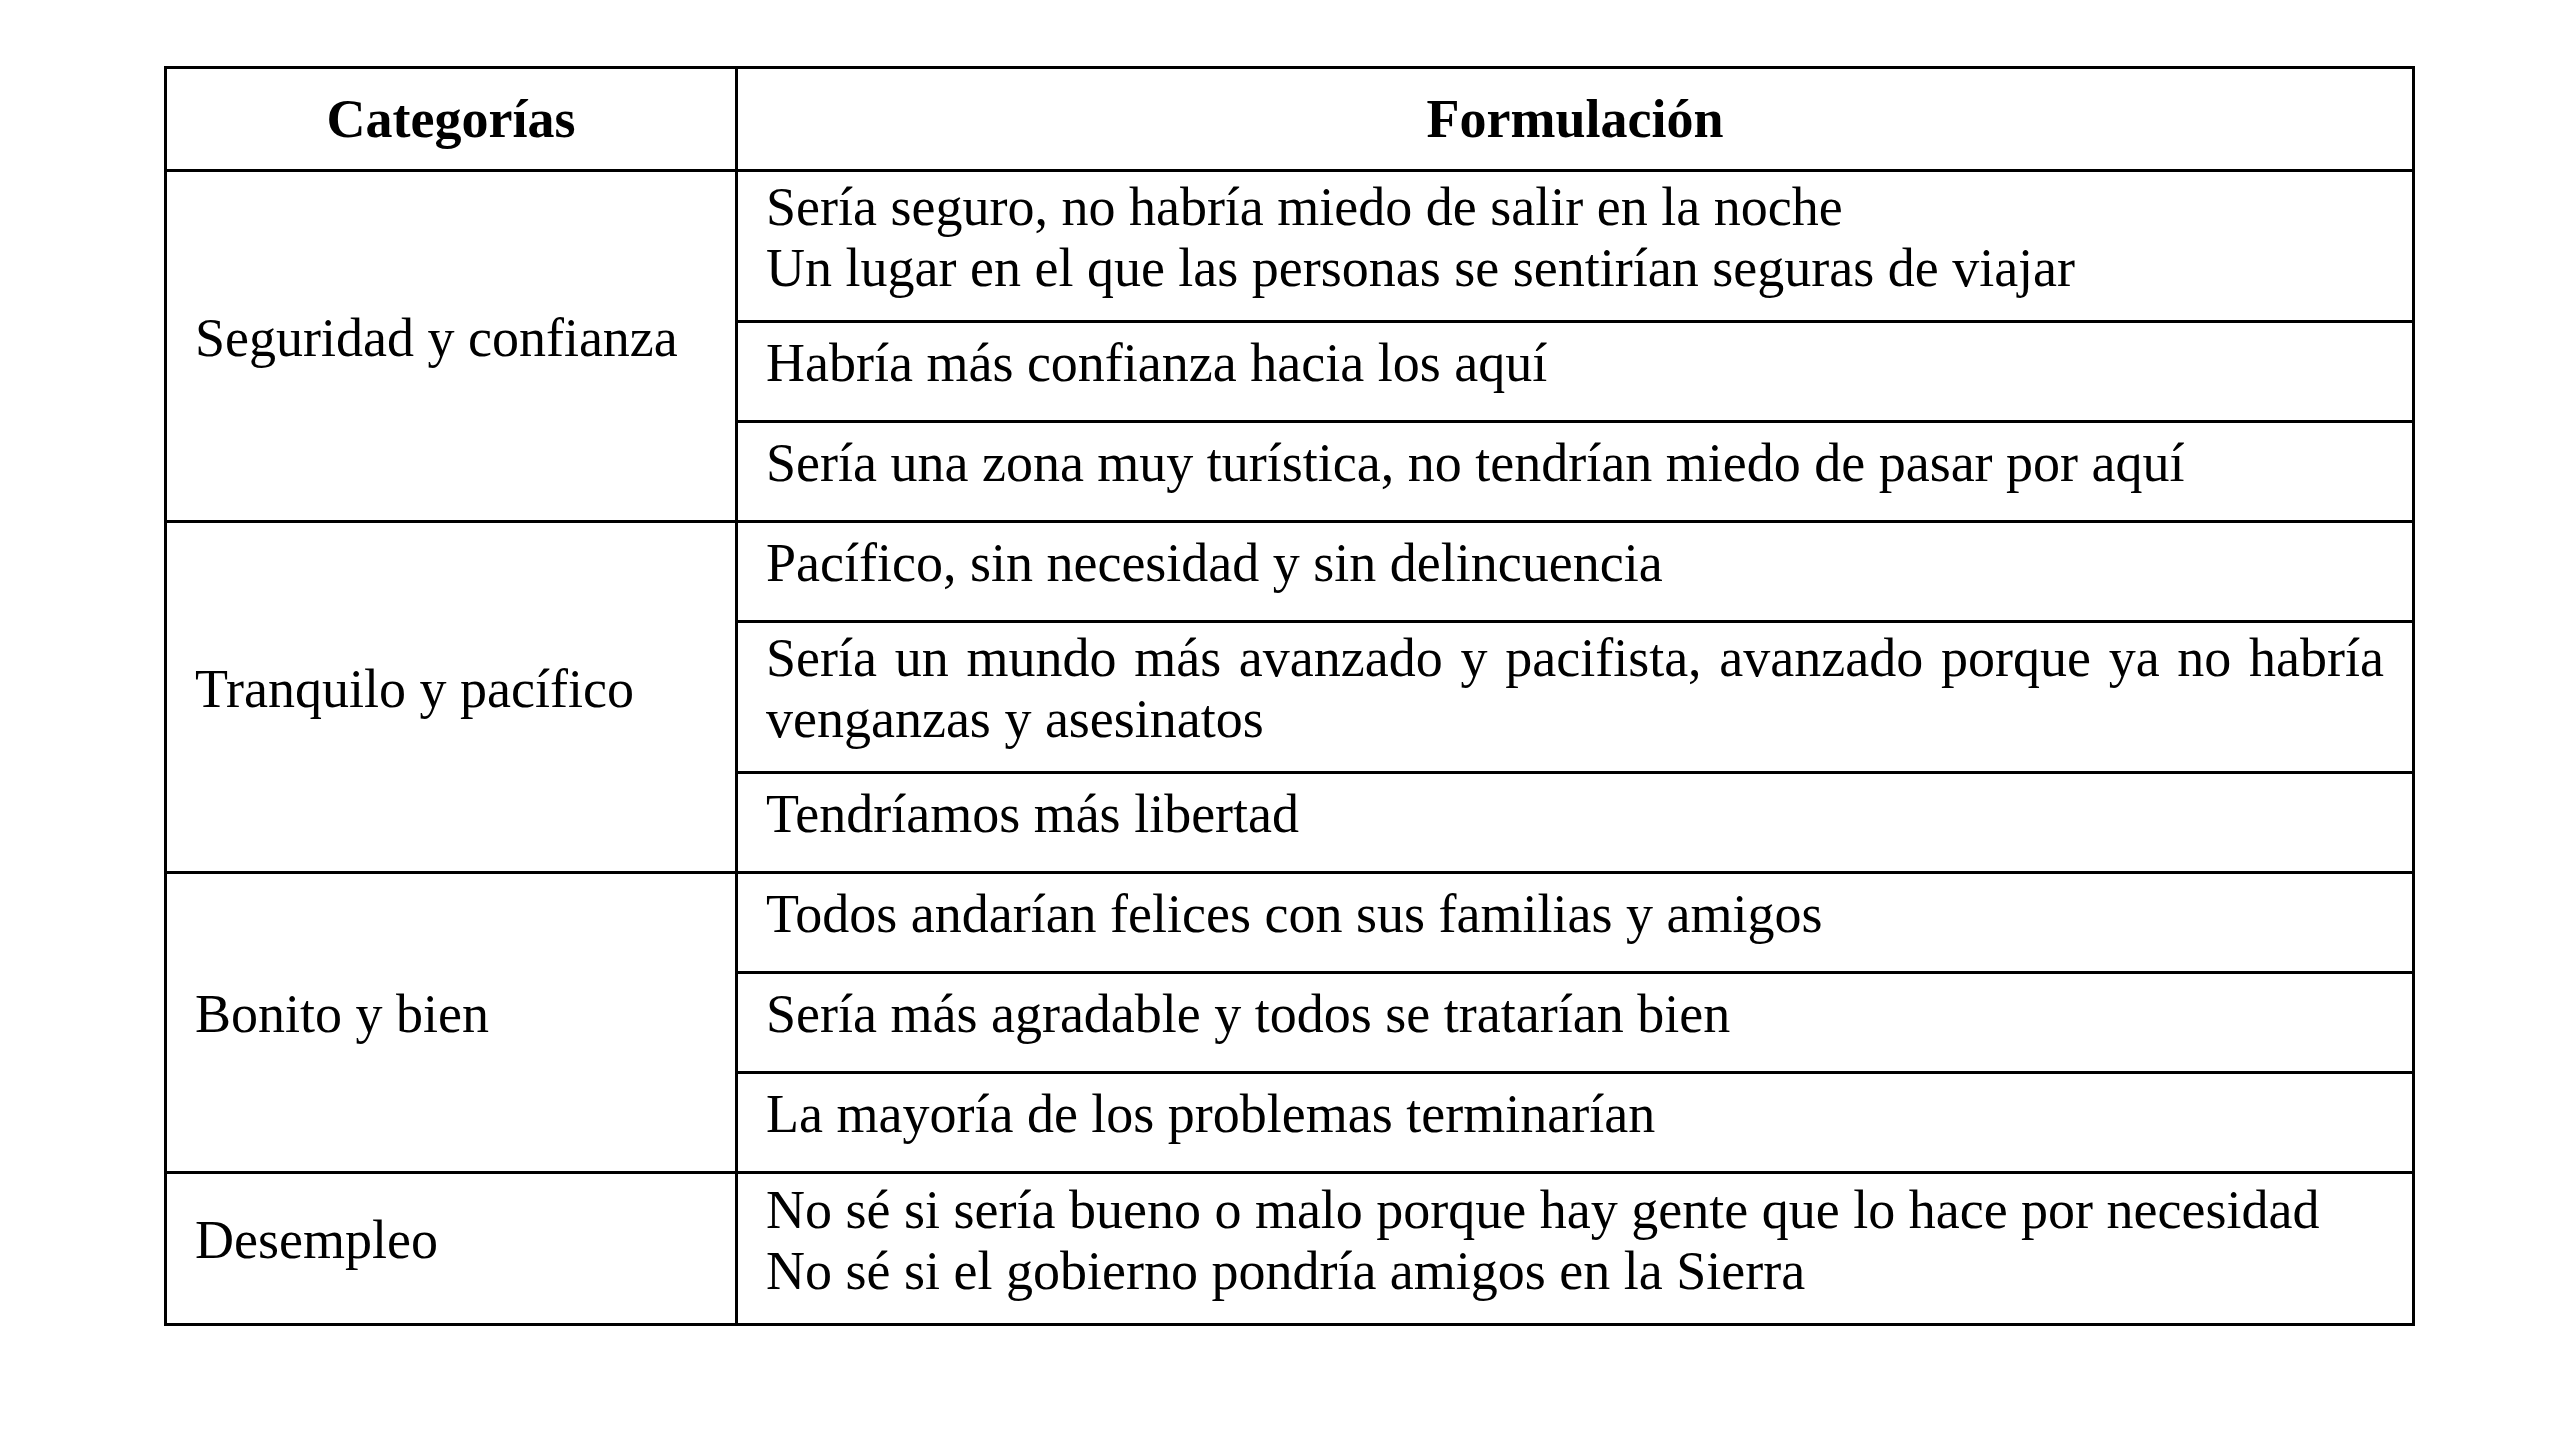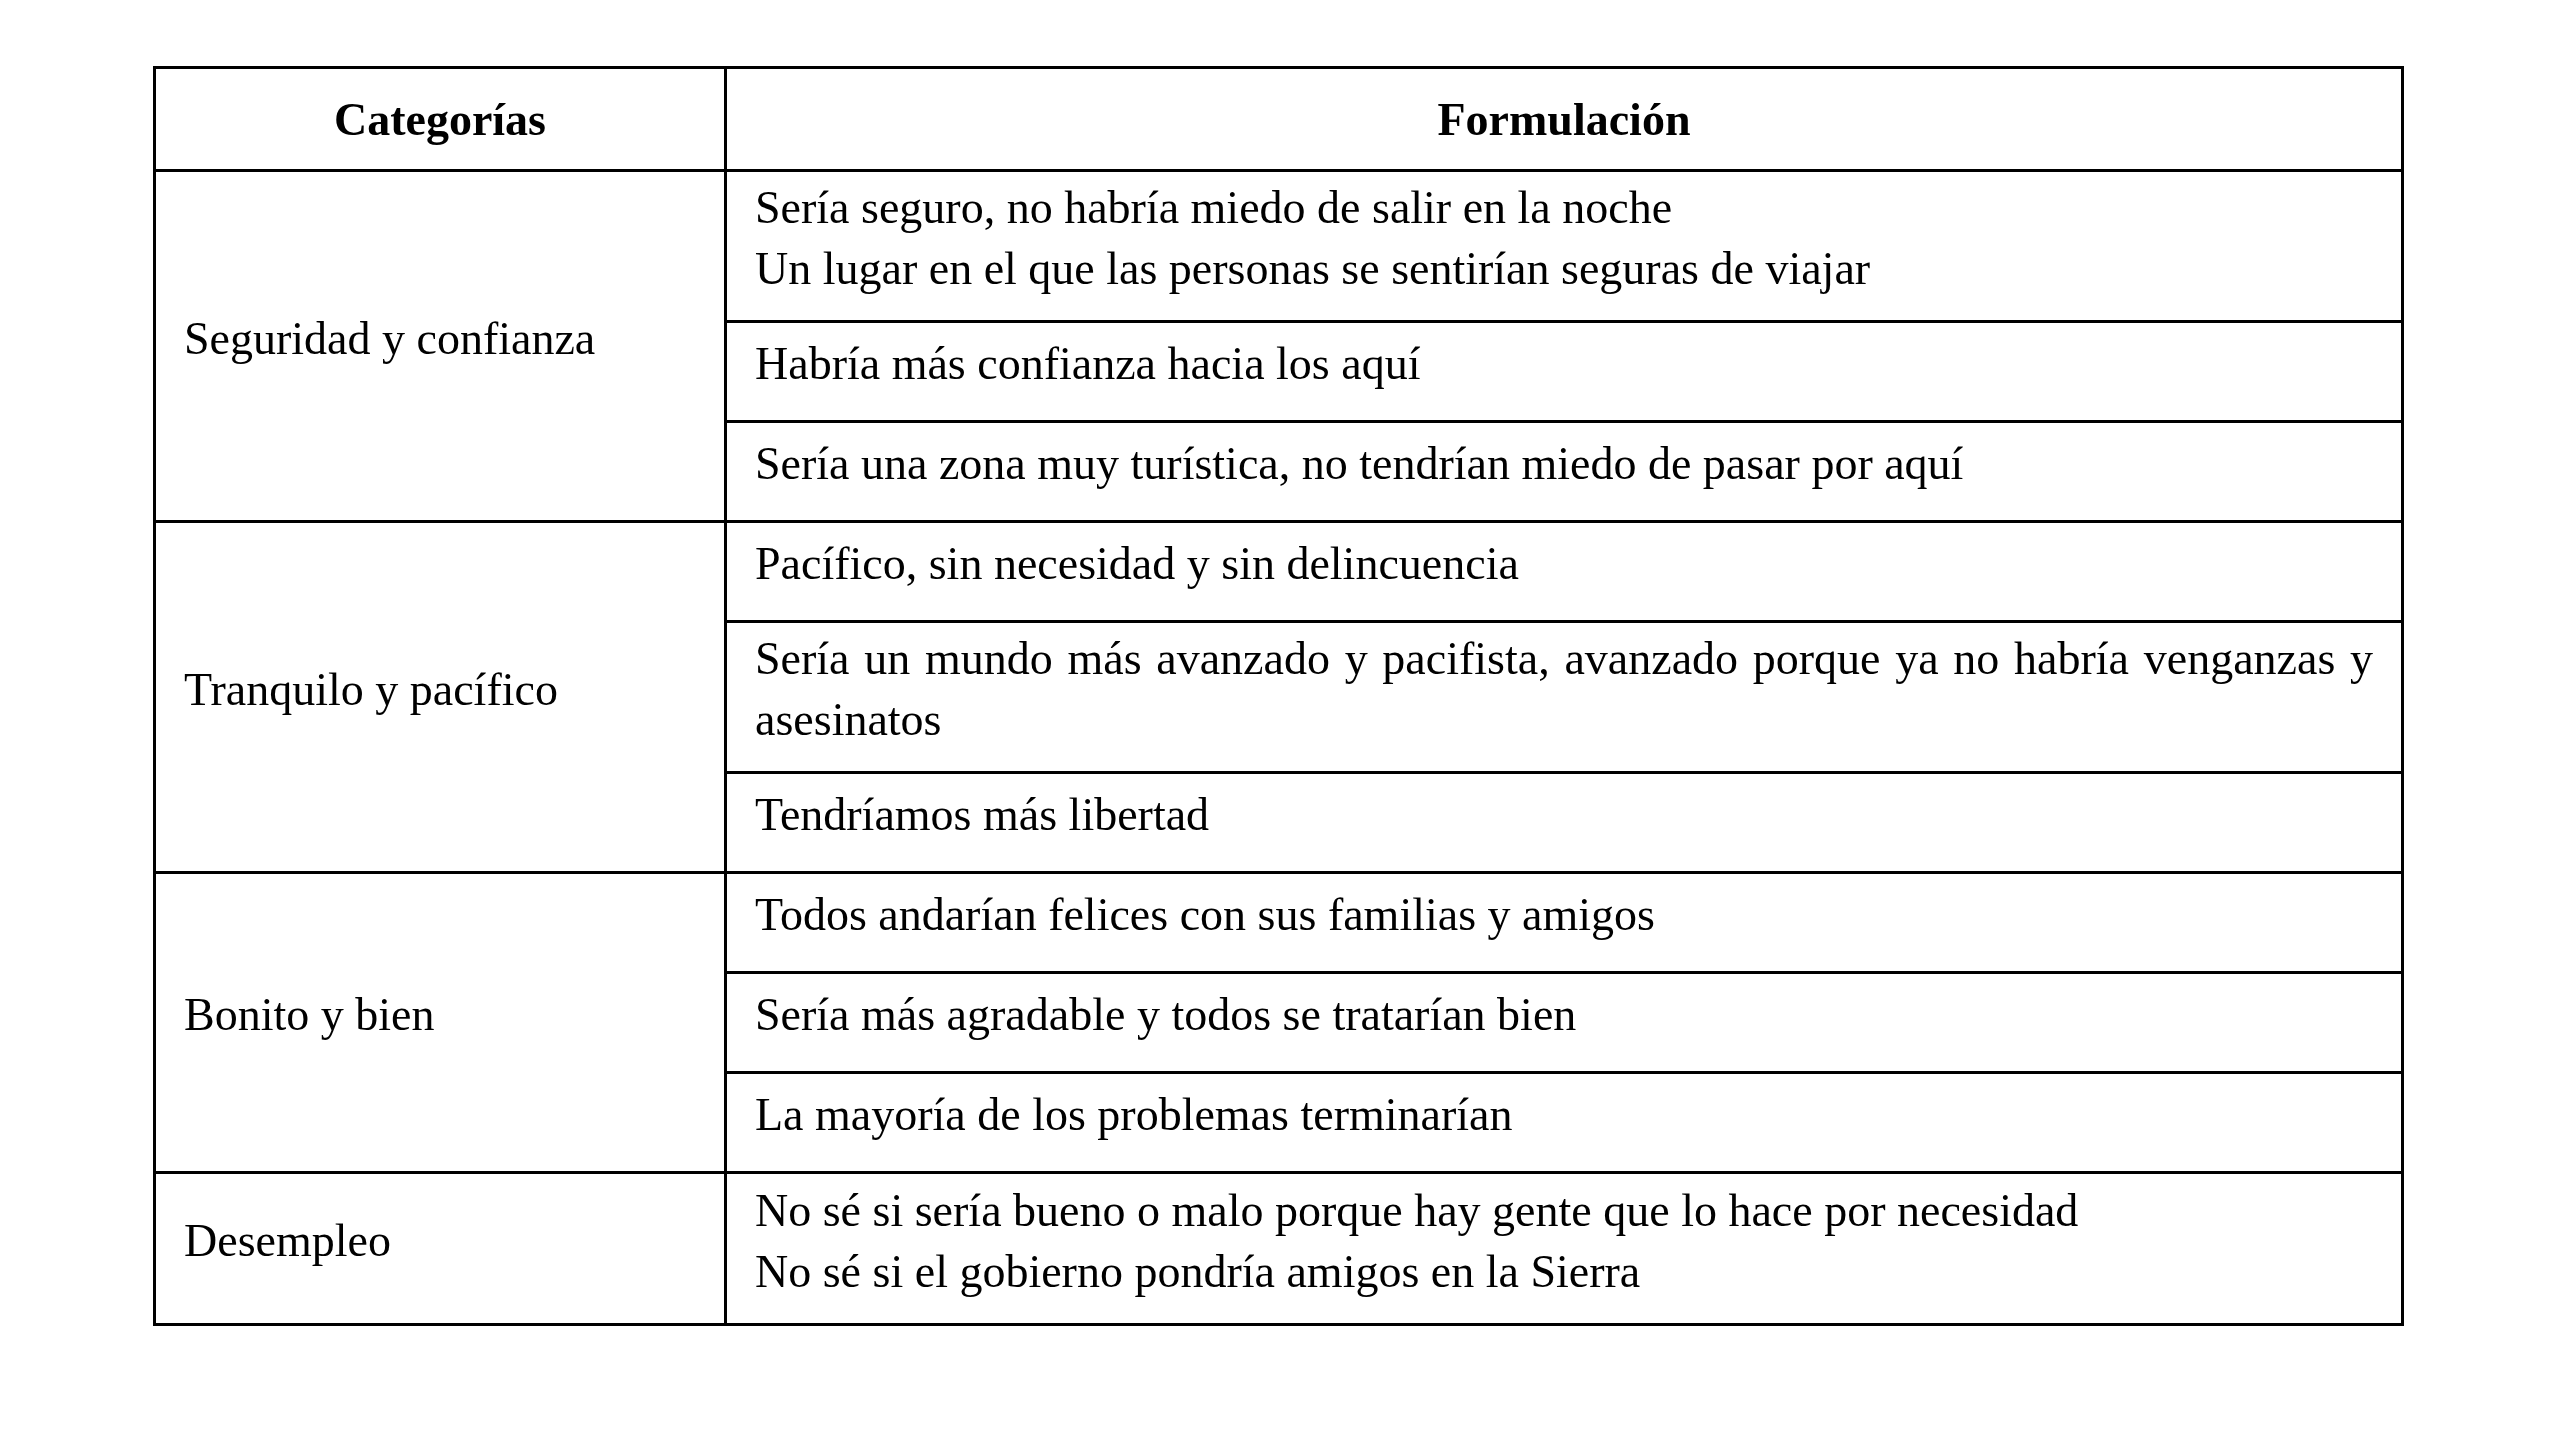--- a/index.html
+++ b/index.html
@@ -10,26 +10,26 @@
   body {
     width: 2563px;
     height: 1449px;
     position: relative;
     overflow: hidden;
     font-family: "Liberation Serif", "DejaVu Serif", serif;
     color: #000000;
   }
   .tbl {
     position: absolute;
-    left: 153px;
+    left: 164px;
     top: 66px;
     width: 2248px;
     border-collapse: collapse;
     table-layout: fixed;
-    font-size: 46px;
+    font-size: 54px;
     line-height: 61px;
   }
   .tbl td, .tbl th {
     border: 3.3px solid #000000;
     padding: 0 28px 16px 28px;
     vertical-align: middle;
   }
   .tbl th {
     font-weight: bold;
     text-align: center;

